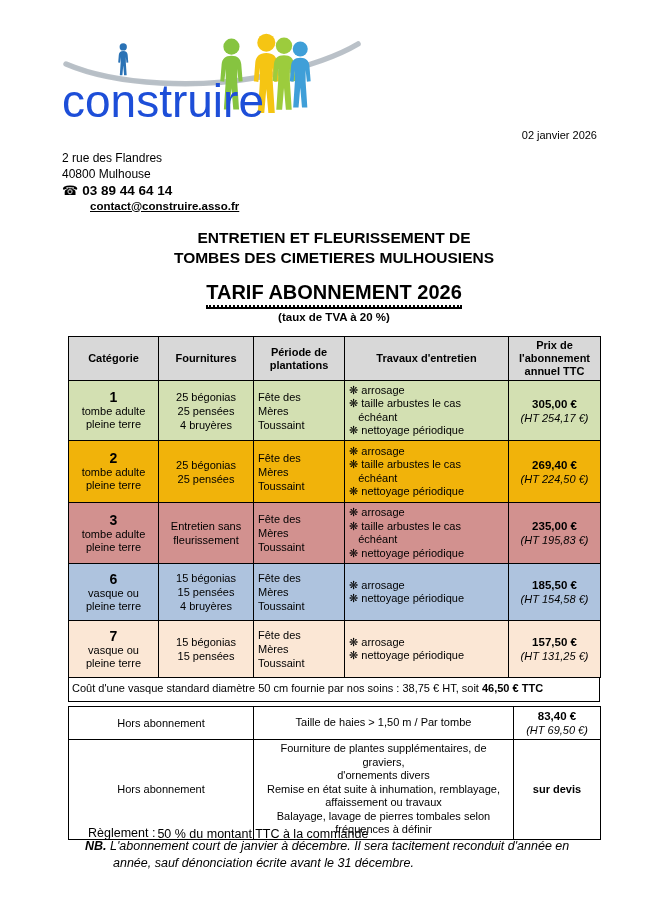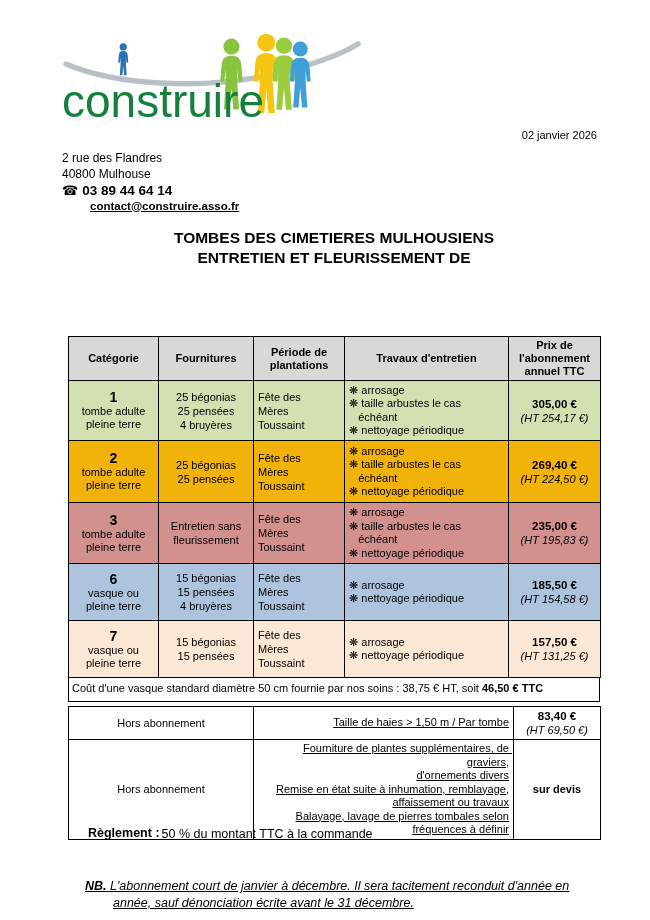--- a/index.html
+++ b/index.html
@@ -45,30 +45,30 @@
   .trav-cell { text-align:left; line-height:13.5px; white-space:pre-wrap; padding-left:4px; }
   .price-cell { text-align:center; line-height:14px; }
   .price-val { font-weight:bold; font-size:11.5px; }
   .price-ht { font-style:italic; font-size:11px; }
   .vasque { position:absolute; left:68px; top:677px; width:532px; height:25px;
             border:1.5px solid #000; font-size:11px; line-height:21px; padding:0 3px;
             white-space:nowrap; }
   .vasque b { font-weight:bold; }
   .hors-tbl { top:706px; width:532px; }
   .hors-label { text-align:center; font-weight:normal; font-size:12px; }
-  .hors-desc { text-align:right; font-size:11px; line-height:13.5px; white-space:pre-wrap;text-decoration:underline; }
+  .hors-desc { text-align:center; font-size:11px; line-height:13.5px; white-space:pre-wrap; }
   .hors-row1 td { height:31px; }
   .hors-row2 td { height:80px; }
   .sur-devis { text-align:center; font-weight:bold; font-size:12px; }
   
   .reglement { position:absolute; left:88px; top:826px; font-size:12.5px; display:flex; }
-  .reg-label { font-weight:bold; white-space:pre; }
+  .reg-label { font-weight:normal; white-space:pre; }
   .reg-lines { margin-left:2px; line-height:17px; }
-  .nb { position:absolute; left:85px; top:878px; width:512px; font-size:12.5px;
-        font-style:italic; line-height:17px; padding-left:28px; text-indent:-28px;text-decoration:underline; }
+  .nb { position:absolute; left:85px; top:838px; width:512px; font-size:12.5px;
+        font-style:italic; line-height:17px; padding-left:28px; text-indent:-28px; }
   .nb .nb-label { font-weight:bold; }
 </style>
 </head>
 <body>
 
 <div class="page">
 
   <div class="logo">
     <svg width="310" height="125" viewBox="0 0 310 125">
       <defs>
@@ -80,35 +80,37 @@
 
       <path d="M 6,36 C 55,57 140,62 210,47 C 250,38 278,28 298,16" fill="none" stroke="#b6bec5" stroke-width="5.5" stroke-linecap="round" opacity="0.95"></path>
       <path d="M 6,36 C 55,57 140,62 205,48" fill="none" stroke="#b6bec5" stroke-width="2.5" opacity="0.6"></path>
 
       <use href="#person" x="0" y="0" width="24" height="64" fill="#2a72b5" transform="translate(57,15) scale(0.52)" style="transform:translate(57px,15px) scale(0.52);"></use>
       <use href="#person" fill="#86c440" style="transform:translate(80px,10px) scale(0.59);"></use>
       <use href="#person" fill="#f5c513" style="transform:translate(104px,5px) scale(0.66);"></use>
       <use href="#person" fill="#9ccc3d" style="transform:translate(131px,9px) scale(0.60);"></use>
       <use href="#person" fill="#3f9fd8" style="transform:translate(155px,13px) scale(0.55);"></use>
     </svg>
-    <div class="brand" style="color: #15803d; text-align: center;">construire</div>
+    <div class="brand" style="color: #1d4ed8; text-align: center;">construire</div>
   </div>
 
   <div class="date">02 janvier 2026</div>
 
   <div class="contact">
     <div>2 rue des Flandres</div>
     <div>40800 Mulhouse</div>
     <div class="phone-line"><span class="ph-ic">☎</span><span>03 89 44 64 14</span></div>
     <div><a href="#" class="email">contact@construire.asso.fr</a></div>
   </div>
 
   <div class="titles">
+    <div class="title-main">ENTRETIEN ET FLEURISSEMENT DE</div>
     <div class="title-main">TOMBES DES CIMETIERES MULHOUSIENS</div>
-    <div class="title-main">ENTRETIEN ET FLEURISSEMENT DE</div>
+    <div class="title-sub-wrap"><span class="title-sub"><span class="title-sub-inner">TARIF ABONNEMENT 2026</span></span></div>
+    <div class="title-tva">(taux de TVA à 20 %)</div>
   </div>
 
   <table class="tbl main-tbl">
     <colgroup>
         <col style="width:90px">
         <col style="width:95px">
         <col style="width:91px">
         <col style="width:164px">
         <col style="width:92px">
       </colgroup>

